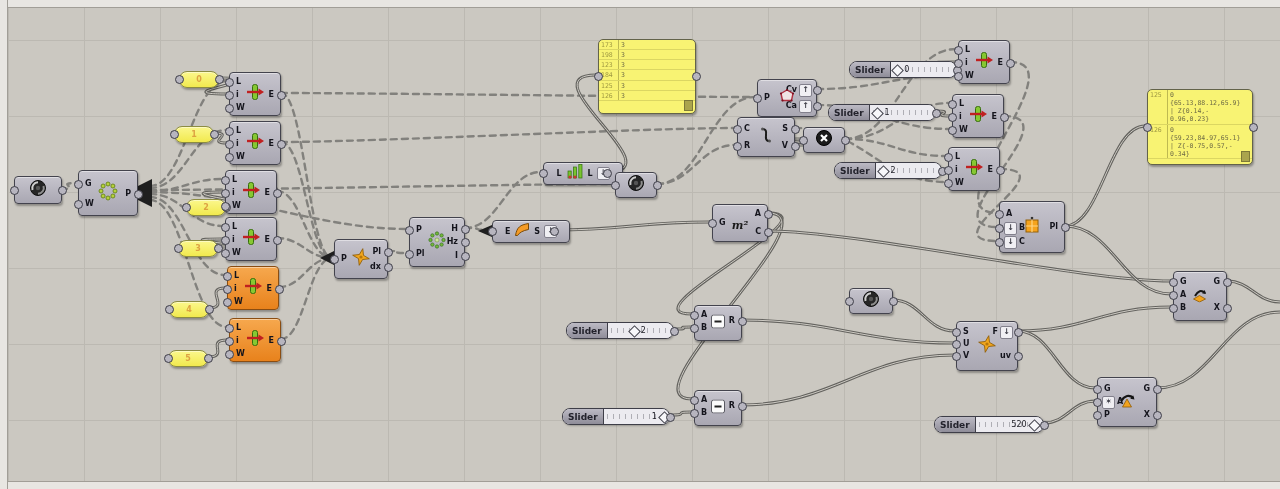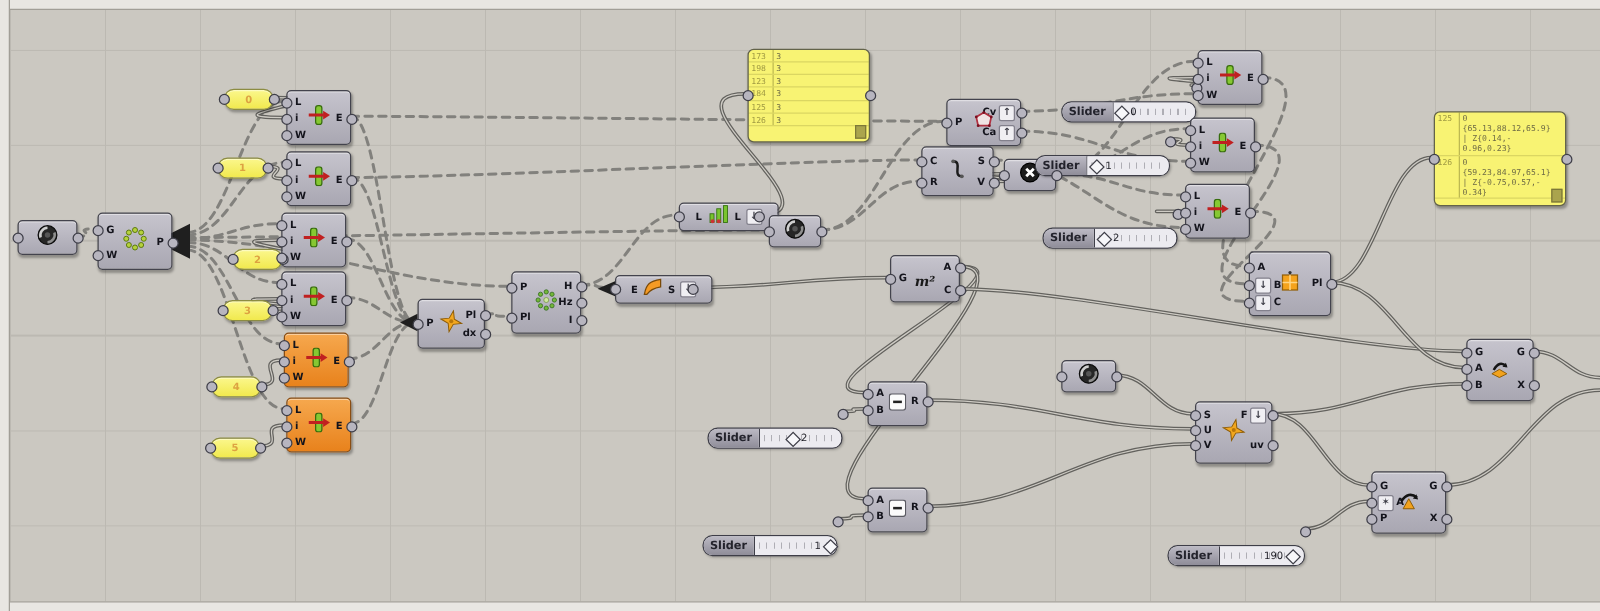--- a/index.html
+++ b/index.html
@@ -23,21 +23,21 @@
   .nub{position:absolute;width:7px;height:7px;border-radius:50%;background:#b7b5bf;border:1px solid #3e3e48;z-index:11;}
   .plabel{position:absolute;font:bold 8px "DejaVu Sans",sans-serif;color:#14141c;line-height:8px;}
   .modbox{position:absolute;width:11px;height:11px;background:#f0eff3;border:1px solid #82808c;border-radius:2px;
     font:bold 8px "DejaVu Sans",sans-serif;color:#3a3a44;text-align:center;line-height:10px;}
   .nicon{position:absolute;left:50%;top:50%;transform:translate(-50%,-50%);pointer-events:none;}
   .hcap{display:flex;align-items:center;justify-content:center;gap:4px;padding:0 8px;}
   .hcap .plabel{position:static;}
   .hcap .modbox{position:static;flex:none;}
   .pillval{width:100%;text-align:center;font:bold 8px "DejaVu Sans",sans-serif;color:#d9953a;line-height:15px;opacity:.85;}
   .slider{position:absolute;z-index:10;height:15px;border:1px solid #3e3e48;border-radius:8px;display:flex;
-    background:#ecebf0;box-shadow:1px 1px 2px rgba(0,0,0,.25);margin-top:20px;}
+    background:#ecebf0;box-shadow:1px 1px 2px rgba(0,0,0,.25);}
   .slabel{flex:none;display:flex;align-items:center;padding:0 5px;font:bold 9px "DejaVu Sans",sans-serif;color:#23232c;
     background:linear-gradient(180deg,#bcbac4,#8f8d99);border-right:1px solid #3e3e48;border-radius:7px 0 0 7px;}
   .strack{flex:1;position:relative;border-radius:0 7px 7px 0;
     background:repeating-linear-gradient(90deg,rgba(60,60,70,.35) 0 1px,transparent 1px 6px) 3px 5px/calc(100% - 8px) 5px no-repeat,#ecebf0;}
   .sknob{position:absolute;top:3.5px;width:7px;height:7px;background:#f7f7fa;border:1px solid #3e3e48;transform:rotate(45deg);}
   .sval{position:absolute;top:3px;font:8px "DejaVu Sans",sans-serif;color:#1c1c24;line-height:9px;}
   .prow{display:flex;border-bottom:1px solid rgba(120,115,40,.22);}
   .pnum{flex:none;width:16px;padding:1px 1px 0 2px;font:6.5px "DejaVu Sans Mono",monospace;color:#a09a43;
     border-right:1px solid rgba(120,115,40,.45);}
   .ptxt{flex:1;padding:1px 0 0 2px;font:6.5px "DejaVu Sans Mono",monospace;color:#6e6b45;white-space:pre-line;line-height:1.25;}
@@ -633,21 +633,21 @@
       <div class="strack">
         <div class="sknob" style="left: calc(92% - 4px);"></div>
         <div class="sval" style="right: calc(8% + 7px);">1</div>
       </div>
     </div>
     <div class="nub" style="left: 1039.5px; top: 420.5px;"></div>
     <div class="slider" style="left: 934px; top: 416px; width: 108px; height: 15px;">
       <div class="slabel">Slider</div>
       <div class="strack">
         <div class="sknob" style="left: calc(86% - 4px);"></div>
-        <div class="sval" style="right: calc(14% + 7px);">190</div>
+        <div class="sval" style="right: calc(14% + 7px);">520</div>
       </div>
     </div>
     <div class="nub" style="left: 1092.5px; top: 384.5px;"></div>
     <div class="nub" style="left: 1092.5px; top: 397.5px;"></div>
     <div class="nub" style="left: 1092.5px; top: 410.5px;"></div>
     <div class="nub" style="left: 1152.5px; top: 384.5px;"></div>
     <div class="nub" style="left: 1152.5px; top: 410.5px;"></div>
     <div class="node" style="left: 1097px; top: 377px; width: 58px; height: 48px;">
       <span class="plabel" style="top: 7px; left: 6px;">G</span>
       <span class="plabel" style="top: 20px; left: 19px;">A</span>

